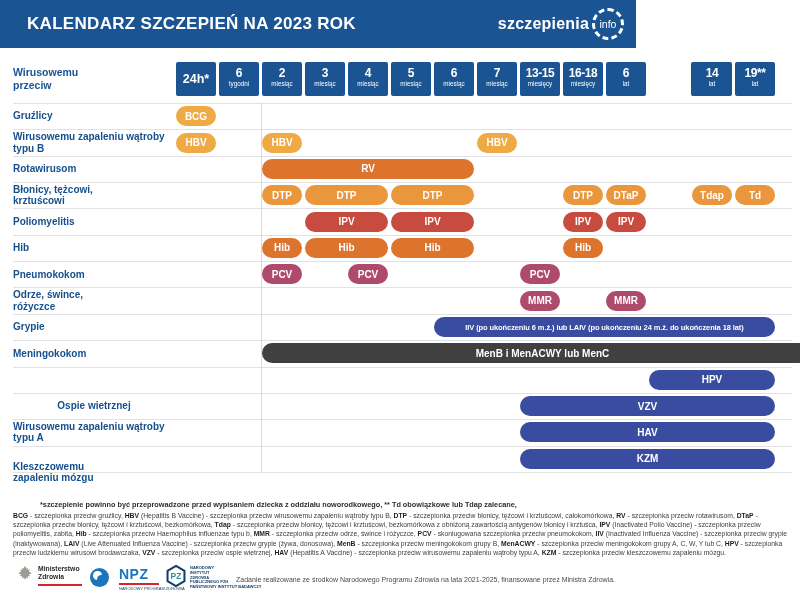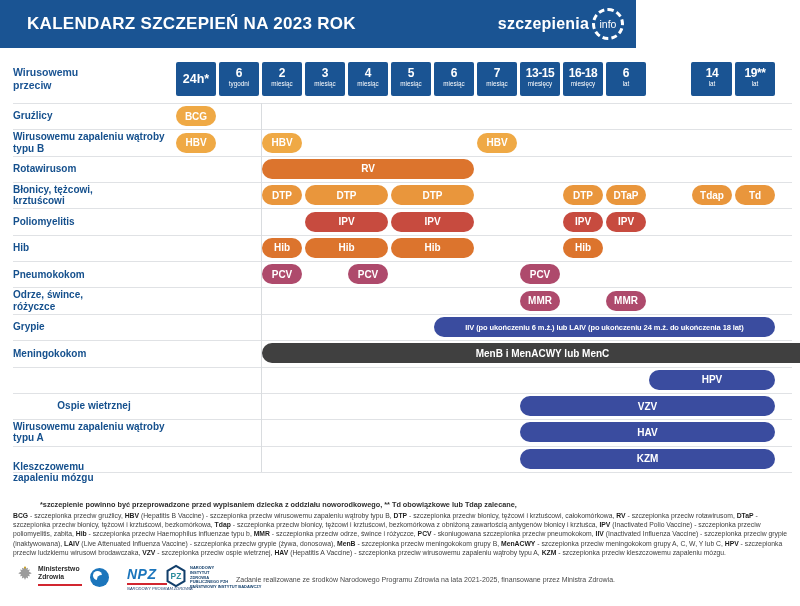--- a/index.html
+++ b/index.html
@@ -34,21 +34,21 @@
   .abbrev{position:absolute;left:13px;top:511px;width:778px;font-size:6.8px;line-height:9.2px;color:#404040;}
   .abbrev b{color:#1d1d1d;}
   .footer{position:absolute;left:0;top:560px;width:800px;height:46px;}
   .mz{position:absolute;left:16px;top:5px;display:flex;align-items:flex-start;}
   .mztxt{margin-left:4px;font-size:6.8px;font-weight:bold;color:#2b2b2b;line-height:8px;}
   .redline{height:2px;background:#D22630;width:44px;margin-top:3px;}
   .npz{position:absolute;left:90px;top:7px;display:flex;align-items:flex-start;}
   .npzcircle{position:relative;width:19px;height:19px;border-radius:50%;background:#1B75BC;overflow:hidden;margin-top:1px;}
   .npzcircle:after{content:"";position:absolute;left:3px;top:3px;width:9px;height:9px;border-radius:50%;background:#fff;}
   .npzcircle:before{content:"";position:absolute;left:7px;top:7px;width:9px;height:9px;border-radius:50%;background:#1B75BC;z-index:2;}
-  .npzblock{margin-left:18px;font-style:italic;}
+  .npzblock{margin-left:10px;}
   .npztxt{font-size:14px;font-weight:bold;color:#1B75BC;line-height:14px;letter-spacing:.5px;}
   .redline2{height:2px;background:#D22630;width:40px;margin-top:2px;}
   .npzsub{font-size:4px;color:#1b3e6e;margin-top:1px;white-space:nowrap;}
   .pzh{position:absolute;left:165px;top:4px;display:flex;align-items:center;}
   .pzhlines{margin-left:3px;font-size:4px;font-weight:bold;color:#123F6B;line-height:4.8px;}
   .funding{position:absolute;left:236px;top:16px;font-size:7px;color:#4a4a4a;}
 </style>
 </head>
 <body>
 

